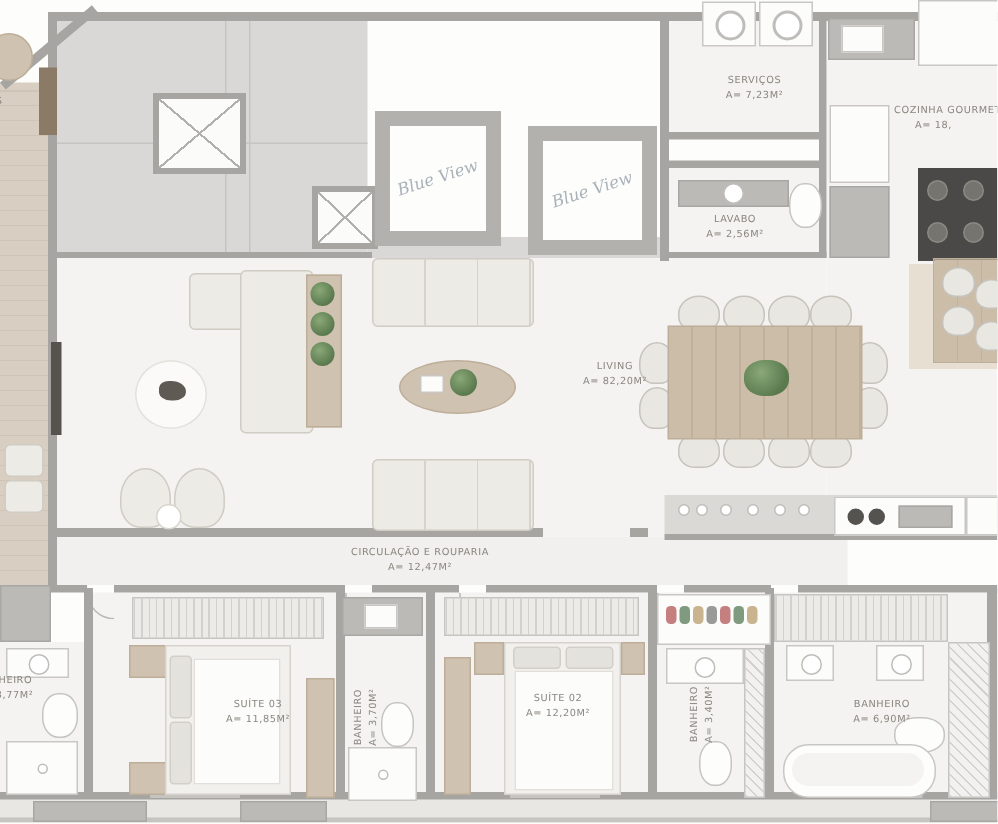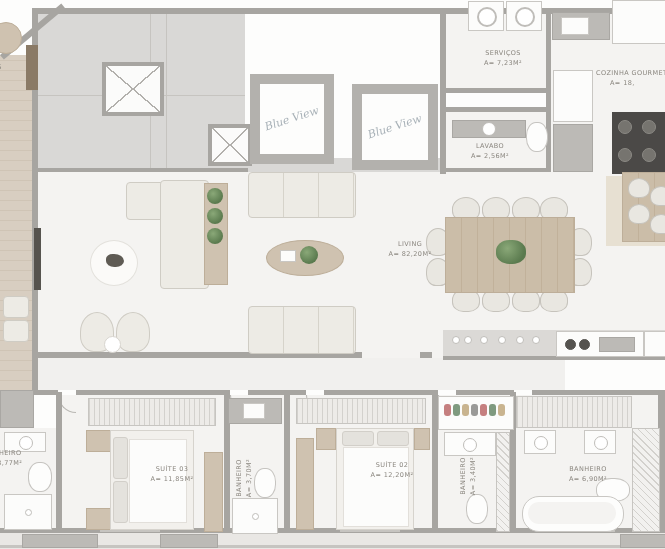--- a/index.html
+++ b/index.html
@@ -285,25 +285,29 @@
     <span>A= 7,23m²</span>
   </div>
   <div class="rlabel" style="left:455px;top:141px;width:70px">
     <span>LAVABO</span>
     <span>A= 2,56m²</span>
   </div>
   <div class="rlabel" style="left:596px;top:68px;width:120px;text-align:left">
     <span>COZINHA GOURMET</span>
     <span style="padding-left:14px">A= 18,</span>
   </div>
+  <div class="rlabel" style="left:228px;top:363px;width:104px">
+    <span>CIRCULAÇÃO E ROUPARIA</span>
+    <span>A= 12,47m²</span>
+  </div>
   <div class="rlabel" style="left:137px;top:464px;width:70px">
     <span>SUÍTE 03</span>
     <span>A= 11,85m²</span>
   </div>
-  <div class="rlabel" style="left:357px;top:460px;width:70px">
+  <div class="rlabel" style="left:337px;top:460px;width:70px">
     <span>SUÍTE 02</span>
     <span>A= 12,20m²</span>
   </div>
   <div class="rlabel" style="left:-16px;top:448px;width:60px;text-align:left">
     <span>BANHEIRO</span>
     <span>A= 3,77m²</span>
   </div>
   <div class="rlabel vrot" style="left:212px;top:468px;width:64px">
     <span>BANHEIRO</span>
     <span>A= 3,70m²</span>

